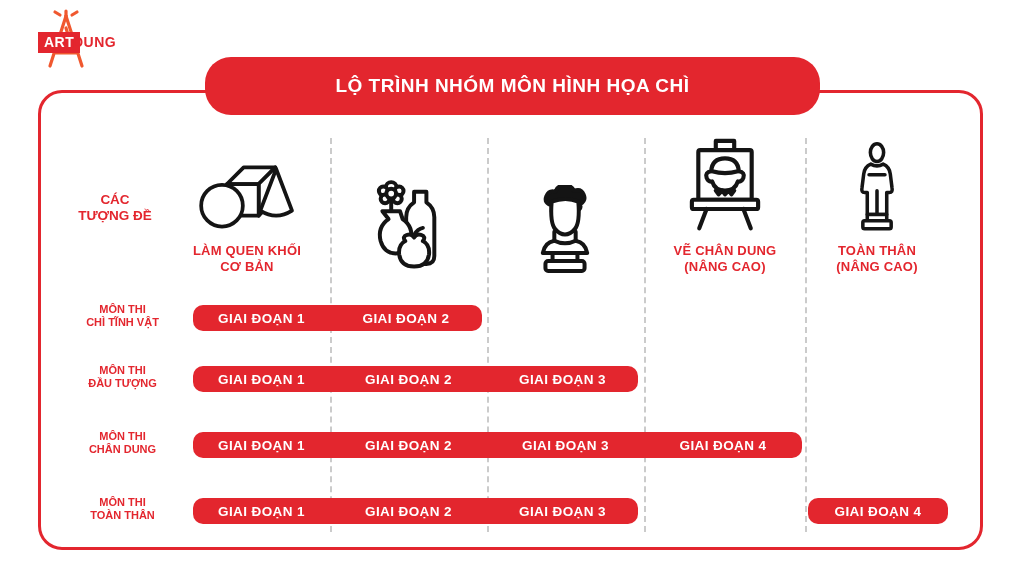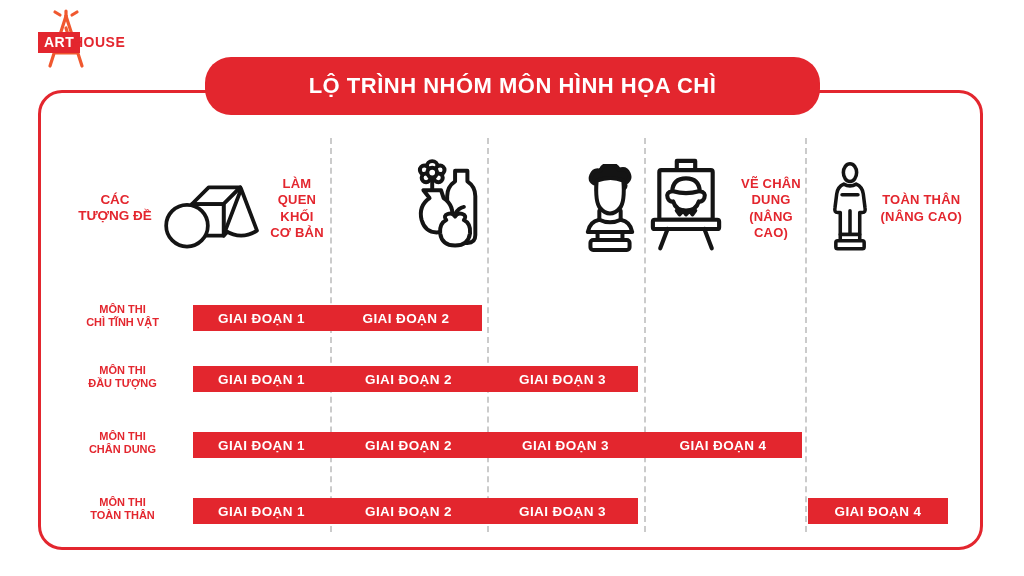--- a/index.html
+++ b/index.html
@@ -24,58 +24,58 @@
     font-weight:bold; font-size:14px; letter-spacing:.5px;
   }
 
   
   .banner {
     position:absolute; left:205px; top:57px; width:615px; height:58px;
     background:#E3262E; border-radius:26px; z-index:3;
     display:flex; align-items:center; justify-content:center;
   }
   .banner span {
-    color:#fff; font-weight:bold; font-size:22px; letter-spacing:.5px;
+    color:#fff; font-weight:bold; font-size:19px; letter-spacing:.5px;
   }
 
   
   .panel {
     position:absolute; left:38px; top:90px; width:945px; height:460px;
     border:3px solid #E3262E; border-radius:24px; background:#fff; z-index:1;
   }
 
   .dash {
     position:absolute; top:138px; height:394px; width:0;
     border-left:2px dashed #CBCBCB; z-index:1;
   }
 
   
   .col-head {
     position:absolute; top:133px; width:170px; height:142px; z-index:2;
-    display:flex; flex-direction:row; align-items:center; justify-content:flex-end;
+    display:flex; flex-direction:column; align-items:center; justify-content:flex-end;
   }
   .col-head .icon-wrap { height:100px; display:flex; align-items:flex-end; justify-content:center; }
   .col-head .col-label {
     margin-top:9px; color:#E3262E; font-weight:bold; font-size:13px;
     line-height:1.25; text-align:center; letter-spacing:.2px;
   }
 
   .topics {
     position:absolute; left:50px; top:192px; width:130px; text-align:center;
     color:#E3262E; font-weight:bold; font-size:13.5px; line-height:1.2; z-index:2;
   }
 
   
   .row-label {
     position:absolute; left:50px; width:145px; text-align:center;
     color:#E3262E; font-weight:bold; font-size:11px; line-height:1.2; z-index:2;
   }
   .bar {
     position:absolute; height:26px; background:#E3262E; z-index:2;
-    display:flex; align-items:stretch;
+    display:flex; align-items:stretch;border-radius:10px;
   }
   .seg {
     display:flex; align-items:center; justify-content:center;
     color:#fff; font-weight:bold; font-size:13.5px; letter-spacing:.4px;
   }
 
   
   .ic { stroke:#141414; fill:none; stroke-linejoin:round; stroke-linecap:round; }
   .icf { fill:#fff; stroke:#141414; stroke-linejoin:round; }
   .icb { fill:#141414; stroke:#141414; stroke-linejoin:round; }
@@ -89,21 +89,21 @@
     <svg width="80" height="62" viewBox="0 0 80 62">
       <g stroke="#F0582F" stroke-width="3.2" fill="none" stroke-linecap="round">
         <path d="M14,58 L30,8"></path>
         <path d="M46,58 L30,8"></path>
         <path d="M20,45 H41"></path>
         <path d="M30,8 l0,-5 M24,7 l-5,-3 M36,7 l5,-3"></path>
         <path d="M30,20 L33,30"></path>
       </g>
     </svg>
     <span class="logo-art">ART</span>
-    <span class="logo-house">HOUSE</span>
+    <span class="logo-house">DUNG</span>
   </div>
 
   <div class="panel"></div>
 
   <div class="banner">
     <span>LỘ TRÌNH NHÓM MÔN HÌNH HỌA CHÌ</span>
   </div>
 
   <div class="dash" style="left:330px"></div>
   <div class="dash" style="left:487px"></div>

